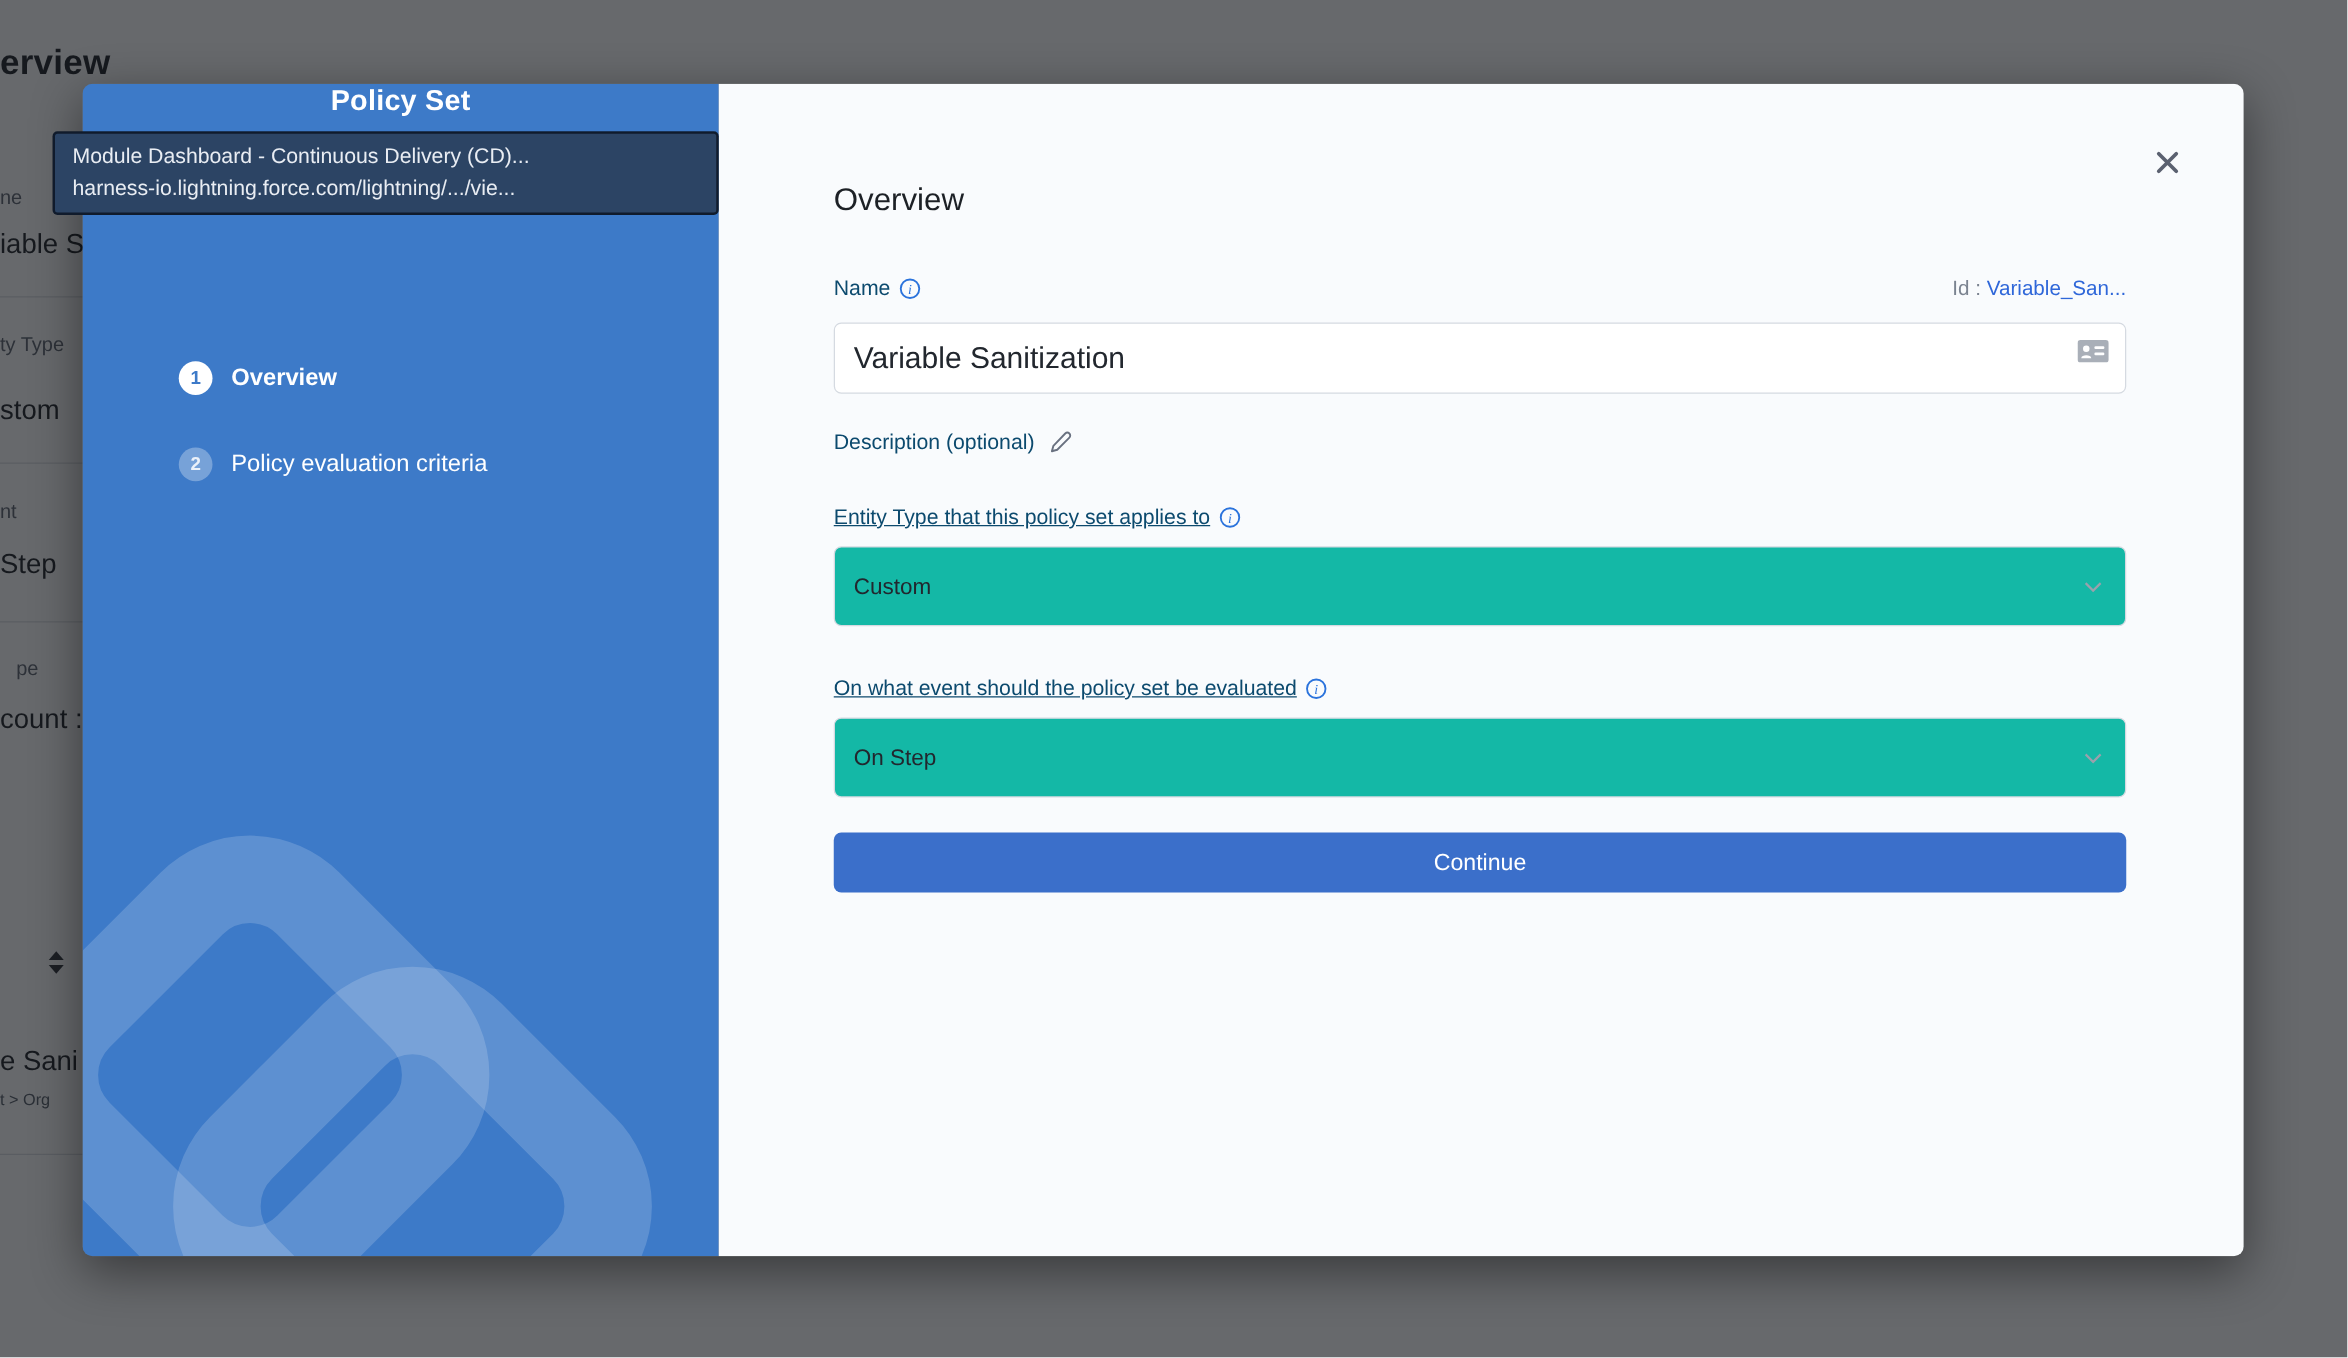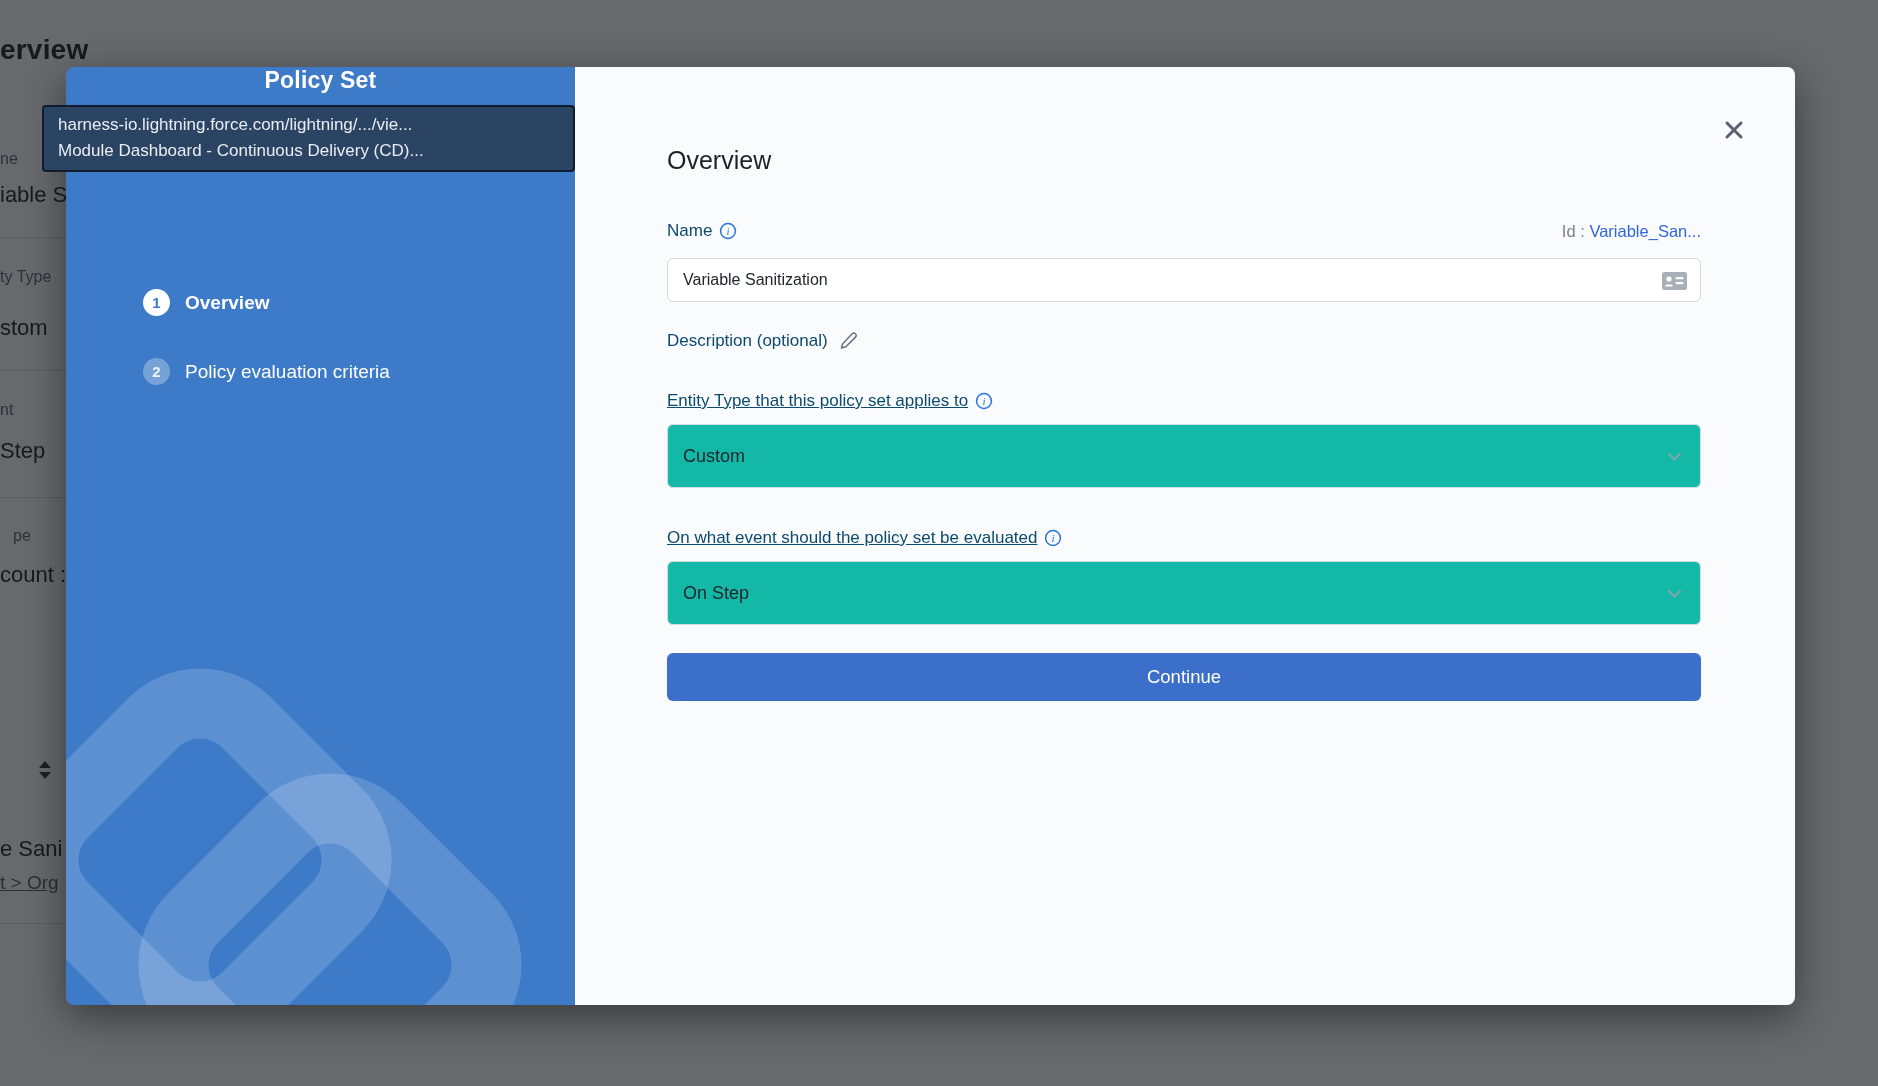--- a/index.html
+++ b/index.html
@@ -12,21 +12,21 @@
   .f-h1    { top:34px;  font-size:28px; font-weight:700; letter-spacing:.2px; }
   .f-ne    { top:150px; font-size:16px; color:#555c68; }
   .f-iable { top:182px; font-size:22px; }
   .f-ttype { top:268px; font-size:16px; color:#555c68; }
   .f-stom  { top:315px; font-size:22px; }
   .f-nt    { top:401px; font-size:16px; color:#555c68; }
   .f-step  { top:438px; font-size:22px; }
   .f-pe    { top:527px; font-size:16px; color:#555c68;padding-left:13px; }
   .f-count { top:562px; font-size:22px; }
   .f-sani  { top:836px; font-size:22px; }
-  .f-org   { top:872px; font-size:19px; color:#4d5560;text-decoration:underline; }
+  .f-org   { top:872px; font-size:13px; color:#4d5560; }
   .bdiv { position:absolute; left:0; width:66px; height:1px; background:#d9dcе0; background:#d9dce0; }
   .bdiv1{ top:237px; } .bdiv2{ top:370px; } .bdiv3{ top:497px; } .bdiv4{ top:923px; }
   .sort-ic { position:absolute; left:38px; top:760px; }
 
   .dim { position:absolute; inset:0; background:rgba(24,27,32,0.66); }
 
   
   .modal { position:absolute; left:66px; top:67px; width:1729px; height:938px;
            border-radius:8px; overflow:hidden; display:flex;
            box-shadow:0 12px 40px rgba(0,0,0,0.45); }
@@ -51,23 +51,23 @@
                display:flex; align-items:center; justify-content:center; cursor:pointer; background:none; border:none; }
   .panel-title { font-size:25px; font-weight:500; color:#1d2126; }
 
   .label-row { display:flex; justify-content:space-between; align-items:flex-end; margin-top:46px; }
   .field-label { font-size:17px; color:#0c4a6e; display:flex; align-items:center; }
   .info-ic { margin-left:7px; display:inline-flex; }
   .id-text { font-size:16.5px; color:#7b8390; }
   .id-link { color:#2f67d9; text-decoration:none; cursor:pointer; }
 
   .text-input-wrap { position:relative; margin-top:17px; }
-  .text-input { width:100%; height:44px; border:1px solid #d5dae1; border-radius:6px;
+  .text-input { width:100%; height:57px; border:1px solid #d5dae1; border-radius:6px;
                 background:#ffffff; font-family:"Liberation Sans",sans-serif;
-                font-size:16px; color:#22272e; padding:0 28px 0 15px; outline:none; }
+                font-size:24px; color:#22272e; padding:0 28px 0 15px; outline:none; }
   .input-card-ic { position:absolute; right:14px; top:14px; }
 
   .desc-row { margin-top:29px; display:flex; align-items:center; }
   .pencil-ic { margin-left:11px; display:inline-flex; cursor:pointer; }
 
   .sect-label { margin-top:40px;text-decoration:underline; }
   .select { margin-top:13px; height:64px; border:1px solid #d5dae1; border-radius:6px;
             background:#14b8a6; display:flex; align-items:center; justify-content:space-between;
             padding:0 18px 0 15px; cursor:pointer; }
   .select-value { font-size:18px; color:#22272e; }
@@ -216,15 +216,15 @@
             <path d="M1.5 1.5 L7.5 7.5 L13.5 1.5" fill="none" stroke="#9aa1ac" stroke-width="1.7"></path>
           </svg>
       </span>
     </div>
 
     <button class="continue-btn">Continue</button>
   </div>
 </div>
 
 <div class="tooltip">
+  <div class="tooltip-line">Module Dashboard - Continuous Delivery (CD)...</div>
   <div class="tooltip-line">harness-io.lightning.force.com/lightning/.../vie...</div>
-  <div class="tooltip-line">Module Dashboard - Continuous Delivery (CD)...</div>
 </div>
 
 </body></html>

